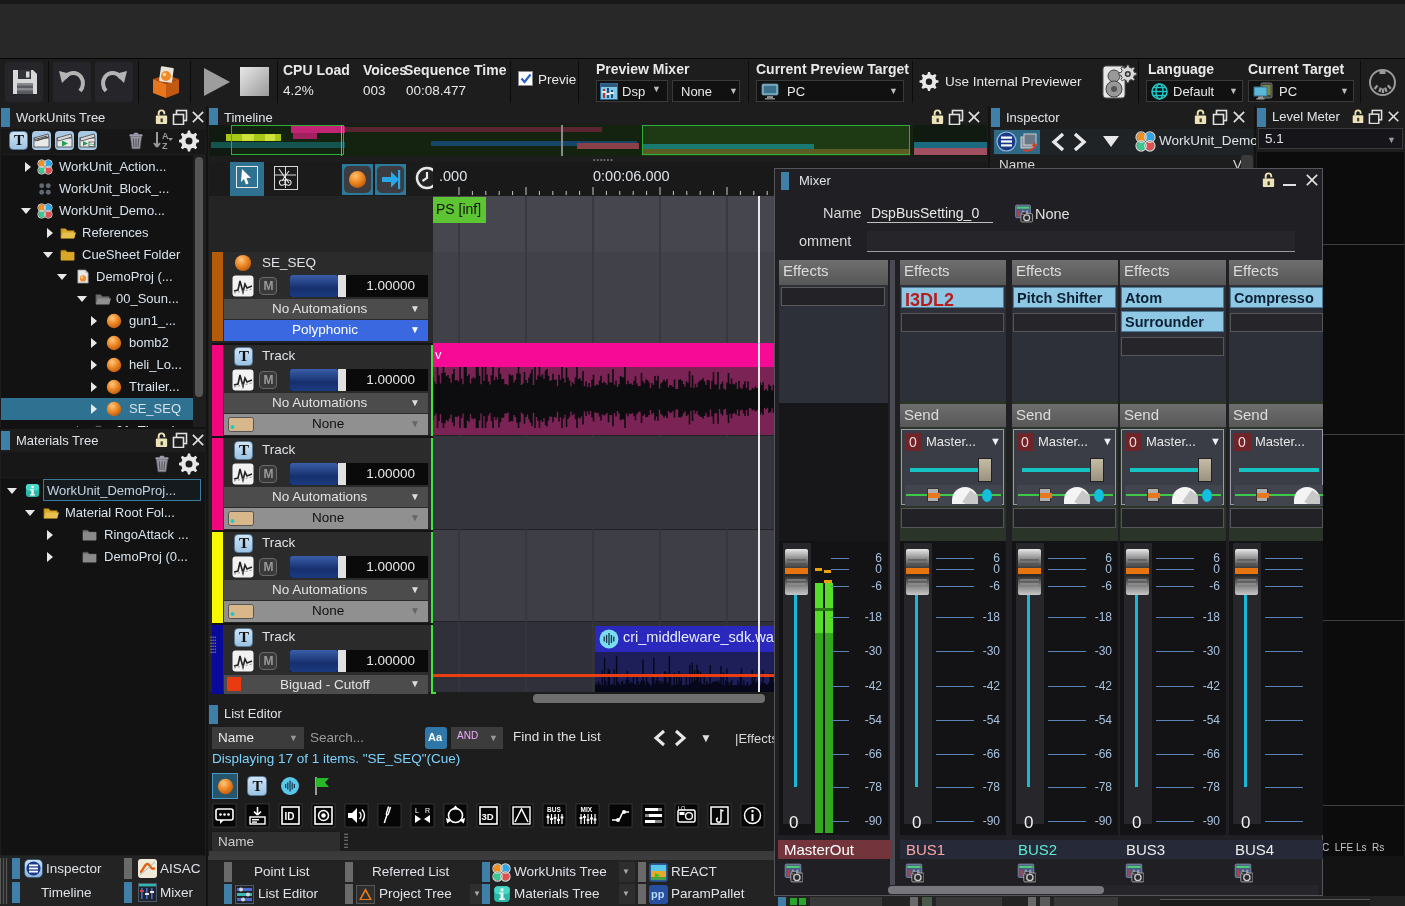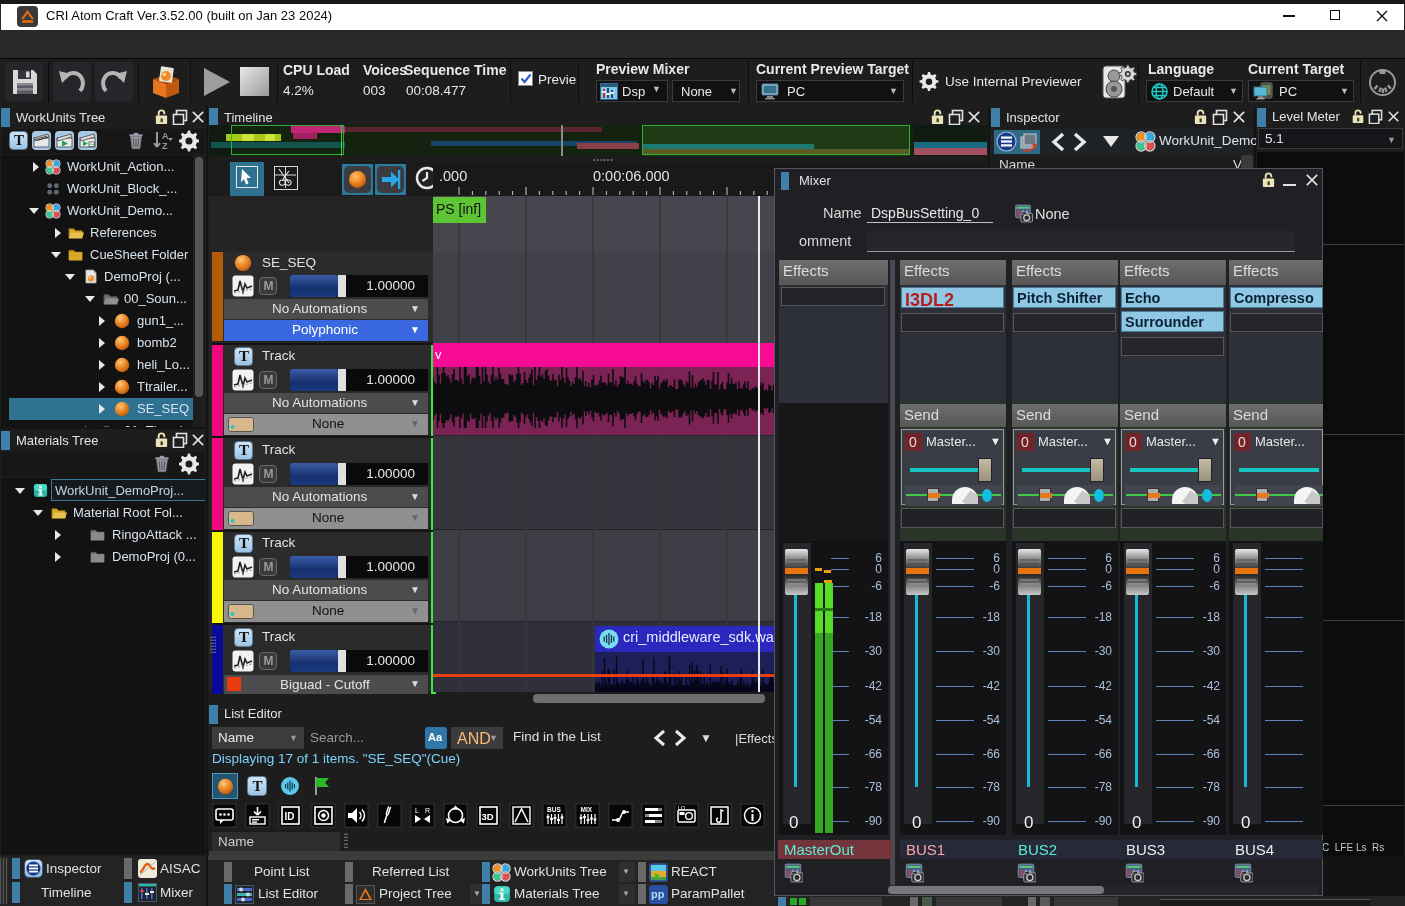--- a/index.html
+++ b/index.html
@@ -2,21 +2,21 @@
 <html><head>
 <meta charset="utf-8">
 <style>
 * { margin:0; padding:0; box-sizing:border-box; }
 html,body { width:1405px; height:906px; overflow:hidden; background:#2b2b2b;
   font-family:"Liberation Sans", sans-serif; }
 .abs { position:absolute; }
 .panel-title { color:#dfe3e8; font-size:13px; }
 .ptab { position:absolute; width:9px; height:19px; background:#3f7fa8; }
 .txt { color:#dfe3e8; }
-.trow { position:absolute; left:0; width:100%; height:22px; font-size:13px; color:#d8e2ec; white-space:nowrap;margin-left:8px; }
+.trow { position:absolute; left:0; width:100%; height:22px; font-size:13px; color:#d8e2ec; white-space:nowrap; }
 .tarr { position:absolute; top:6px; width:0; height:0; }
 .arr-r { border-left:6px solid #e8e8e8; border-top:5px solid transparent; border-bottom:5px solid transparent; }
 .arr-d { border-top:6px solid #e8e8e8; border-left:5px solid transparent; border-right:5px solid transparent; top:8px; }
 .tico { position:absolute; top:3px; width:16px; height:16px; }
 .tlabel { position:absolute; top:3px; }
 </style>
 </head><body>
 <svg width="0" height="0" style="position:absolute">
 <defs>
 <g id="wu4">
@@ -110,35 +110,20 @@
         <rect x="8" y="7.5" width="4" height="2.5" fill="#2a2a2e" stroke="#aaa" stroke-width="0.6"></rect>
       </g>
 </defs>
 </svg>
 <style>
 </style>
 
 <div class="abs" style="left:0;top:0;width:1405px;height:906px;background:#282828;">
 
 <div class="abs" id="chrome-top" style="left:0;top:0;width:1405px;height:4px;background:#181818;"></div>
-<div class="abs" id="titlebar" style="left:1px;top:4px;width:1403px;height:26px;background:#ffffff;">
-  <div class="abs" style="left:16px;top:2px;width:21px;height:21px;background:#3a3a3a;border-radius:4px;">
-    <svg width="21" height="21" viewBox="0 0 21 21">
-          <polygon points="10.5,4 17,13 4,13" fill="#e86a10"></polygon>
-          <polygon points="10.5,7.4 14.4,13 6.6,13" fill="#3a3a3a"></polygon>
-          <rect x="5" y="14.2" width="11" height="2.6" fill="#e86a10"></rect>
-        </svg>
-  </div>
-  <div class="abs" style="left:45px;top:4px;font-size:13px;color:#0a0a0a;">CRI Atom Craft Ver.3.52.00 (built on Jan 23 2024)</div>
-  <div class="abs" style="left:1282px;top:11px;width:12px;height:1.5px;background:#111;"></div>
-  <div class="abs" style="left:1329px;top:6px;width:10px;height:10px;border:1.5px solid #111;"></div>
-  <svg class="abs" style="left:1375px;top:6px;" width="12" height="12" viewBox="0 0 12 12">
-        <path d="M1 1 L11 11 M11 1 L1 11" stroke="#111" stroke-width="1.4"></path>
-      </svg>
-</div>
 <div class="abs" id="toolbar" style="left:0;top:58px;width:1405px;height:48px;background:#1d1d1d;border-top:1px solid #060606;">
 
   <div class="abs" style="left:5px;top:3px;width:38px;height:40px;background:#26262a;border-radius:3px;"></div>
   <svg class="abs" style="left:10px;top:8px;" width="30" height="30" viewBox="0 0 30 30">
         <path d="M3 3 H23 L27 7 V27 H3 Z" fill="#d8d8d8"></path>
         <rect x="8" y="3" width="13" height="9" fill="#33333a"></rect>
         <rect x="16" y="4.5" width="3.5" height="6" fill="#d8d8d8"></rect>
         <rect x="7" y="16" width="16" height="11" fill="#5a5a62"></rect>
         <rect x="7" y="16" width="16" height="2.5" fill="#888890"></rect>
         <rect x="7" y="21" width="16" height="2.5" fill="#888890"></rect>
@@ -870,21 +855,21 @@
 
   <div class="abs" style="left:4px;top:24px;width:92px;height:22px;background:#3c3c3c;">
         <span class="abs" style="left:6px;top:3px;color:#e8e8e8;font-size:13.5px;">Name</span>
         <span class="abs" style="right:6px;top:6px;color:#999;font-size:9px;">▼</span>
       </div>
   <div class="abs" style="left:102px;top:27px;color:#9a9a9a;font-size:13.5px;">Search...</div>
   <div class="abs" style="left:217px;top:24px;width:22px;height:22px;background:#2e77a8;border-radius:3px;">
         <span class="abs" style="left:3px;top:4px;color:#fff;font-size:11px;font-weight:bold;">Aa</span>
       </div>
   <div class="abs" style="left:243px;top:24px;width:52px;height:22px;background:#3c3c3c;">
-        <span class="abs" style="left:6px;top:3px;color:#fdba74;font-size:16px;">AND</span>
+        <span class="abs" style="left:6px;top:3px;color:#f0abfc;font-size:10px;">AND</span>
         <span class="abs" style="right:5px;top:6px;color:#999;font-size:9px;">▼</span>
       </div>
   <div class="abs" style="left:305px;top:26px;color:#e0e0e0;font-size:13.5px;">Find in the List</div>
   <svg class="abs" style="left:442px;top:25px;" width="42" height="20" viewBox="0 0 42 20">
         <path d="M14 3 L6 10 L14 17" fill="none" stroke="#e8e8e8" stroke-width="3"></path>
         <path d="M26 3 L34 10 L26 17" fill="none" stroke="#e8e8e8" stroke-width="3"></path>
       </svg>
   <span class="abs" style="left:492px;top:28px;color:#ddd;font-size:12px;">▼</span>
   <div class="abs" style="left:527px;top:28px;color:#d8d8d8;font-size:13px;">|Effects</div>
   <div class="abs" style="left:4px;top:48px;color:#7dd3fc;font-size:13.5px;">Displaying 17 of 1 items. "SE_SEQ"(Cue)</div>
@@ -1283,21 +1268,21 @@
       </div>
     </div>
     <div class="abs" style="left:1px;top:107px;width:103px;height:20px;background:#222226;border:1px solid #55555a;"></div>
   </div>
 
   <div class="abs" style="left:345px;top:91px;width:106px;height:141px;background:#2e3039;">
     <div class="abs" style="left:0;top:0;width:106px;height:25px;background:linear-gradient(#6e6e6e,#575757);">
           <span class="abs" style="left:4px;top:2px;font-size:15px;color:#dcdcdc;">Effects</span>
         </div>
     <div class="abs" style="left:1px;top:27px;width:103px;height:21px;background:#8ec8e4;border:1px solid #4a7a96;">
-          <span class="abs" style="left:3px;top:2px;color:#0c2034;font-size:14.5px;font-weight:bold;">Echo</span>
+          <span class="abs" style="left:3px;top:2px;color:#0c2034;font-size:14.5px;font-weight:bold;">Atom</span>
         </div>
     <div class="abs" style="left:1px;top:51px;width:103px;height:21px;background:#8ec8e4;border:1px solid #4a7a96;">
           <span class="abs" style="left:3px;top:2px;color:#0c2034;font-size:14.5px;font-weight:bold;">Surrounder</span>
         </div>
     <div class="abs" style="left:1px;top:77px;width:103px;height:19px;background:#26262a;border:1px solid #55555a;"></div>
   </div>
   <div class="abs" style="left:345px;top:232px;width:106px;height:140px;background:#2b3429;">
     <div class="abs" style="left:0;top:3px;width:106px;height:23px;background:linear-gradient(#6e6e6e,#575757);">
           <span class="abs" style="left:4px;top:2px;font-size:15px;color:#dcdcdc;">Send</span>
         </div>
@@ -1389,21 +1374,21 @@
   <div class="abs" style="left:63px;top:172px;width:40px;text-align:right;color:#a8c0dc;font-size:12px;">-54</div>
   <div class="abs" style="left:52px;top:213px;width:18px;height:1.4px;background:#5a82b4;"></div>
   <div class="abs" style="left:63px;top:206px;width:40px;text-align:right;color:#a8c0dc;font-size:12px;">-66</div>
   <div class="abs" style="left:52px;top:246px;width:18px;height:1.4px;background:#5a82b4;"></div>
   <div class="abs" style="left:63px;top:239px;width:40px;text-align:right;color:#a8c0dc;font-size:12px;">-78</div>
   <div class="abs" style="left:52px;top:280px;width:18px;height:1.4px;background:#5a82b4;"></div>
   <div class="abs" style="left:63px;top:273px;width:40px;text-align:right;color:#a8c0dc;font-size:12px;">-90</div>
   <div class="abs" style="left:10px;top:272px;color:#f0f0f0;font-size:17px;">0</div>
   </div>
   <div class="abs" style="left:3px;top:671px;width:114px;height:19px;background:#74343c;">
-        <span class="abs" style="left:6px;top:1px;color:#5eead4;font-size:15px;">MasterOut</span>
+        <span class="abs" style="left:6px;top:1px;color:#ffffff;font-size:15px;">MasterOut</span>
       </div>
   <svg class="abs" style="left:8px;top:694px;" width="20" height="20" viewBox="0 0 18 18">
         <use href="#snapico"></use>
       </svg>
   <div class="abs" style="left:125px;top:372px;width:106px;height:294px;background:#131316;overflow:hidden;">
   <div class="abs" style="left:4px;top:2px;width:28px;height:281px;background:#27272b;"></div>
   <div class="abs" style="left:15px;top:50px;width:3px;height:196px;background:#1ab8d8;"></div>
   <div class="abs" style="left:6px;top:8px;width:23px;height:46px;border-radius:2px;background:linear-gradient(#e8e8e8,#9a9a9a 18%,#3a3a3a 42%,#2a2a2a 58%,#8a8a8a 82%,#c8c8c8);">
           <div class="abs" style="left:0;top:19px;width:23px;height:6px;background:#e87410;"></div>
           <div class="abs" style="left:2px;top:10px;width:19px;height:1.5px;background:#666;"></div>

